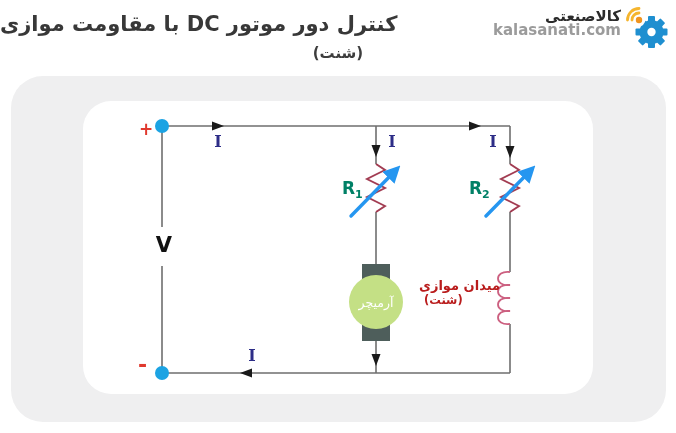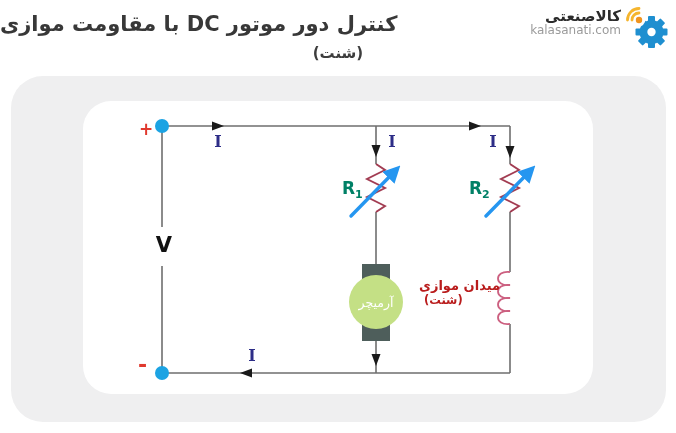--- a/index.html
+++ b/index.html
@@ -22,21 +22,21 @@
   }
   .subtitle{
     position:absolute;top:44px;left:0;width:100%;text-align:center;
     direction:rtl;font-size:15px;font-weight:600;color:#3d3d3d;
   }
   .logo{
     position:absolute;top:4px;right:6px;display:flex;align-items:flex-start;direction:ltr;
   }
   .logo-text{display:flex;flex-direction:column;align-items:flex-end;margin-right:3px;margin-top:4px;}
   .logo-brand{font-size:15px;font-weight:bold;color:#2b2b2b;direction:rtl;line-height:17px;}
-  .logo-domain{font-size:12px;color:#9b9b9b;line-height:11px;}
+  .logo-domain{font-size:15px;color:#9b9b9b;line-height:11px;font-weight:bold;}
   svg.circuit{position:absolute;left:0;top:0;width:676px;height:433px;}
   .lbl{position:absolute;white-space:nowrap;}
   .lbl-plus{left:139px;top:119px;color:#e0392e;font-size:17px;font-weight:bold;}
   .lbl-minus{left:138px;top:352px;color:#e0392e;font-size:22px;font-weight:bold;}
   .lbl-v{left:164px;top:233px;transform:translateX(-50%);color:#111;font-size:21px;font-weight:bold;}
   .lbl-i{
     color:#2d2d87;font-family:"DejaVu Serif", serif;font-weight:bold;font-size:16px;
     transform:translateX(-50%);
   }
   .i-top{left:218px;top:132px;}

